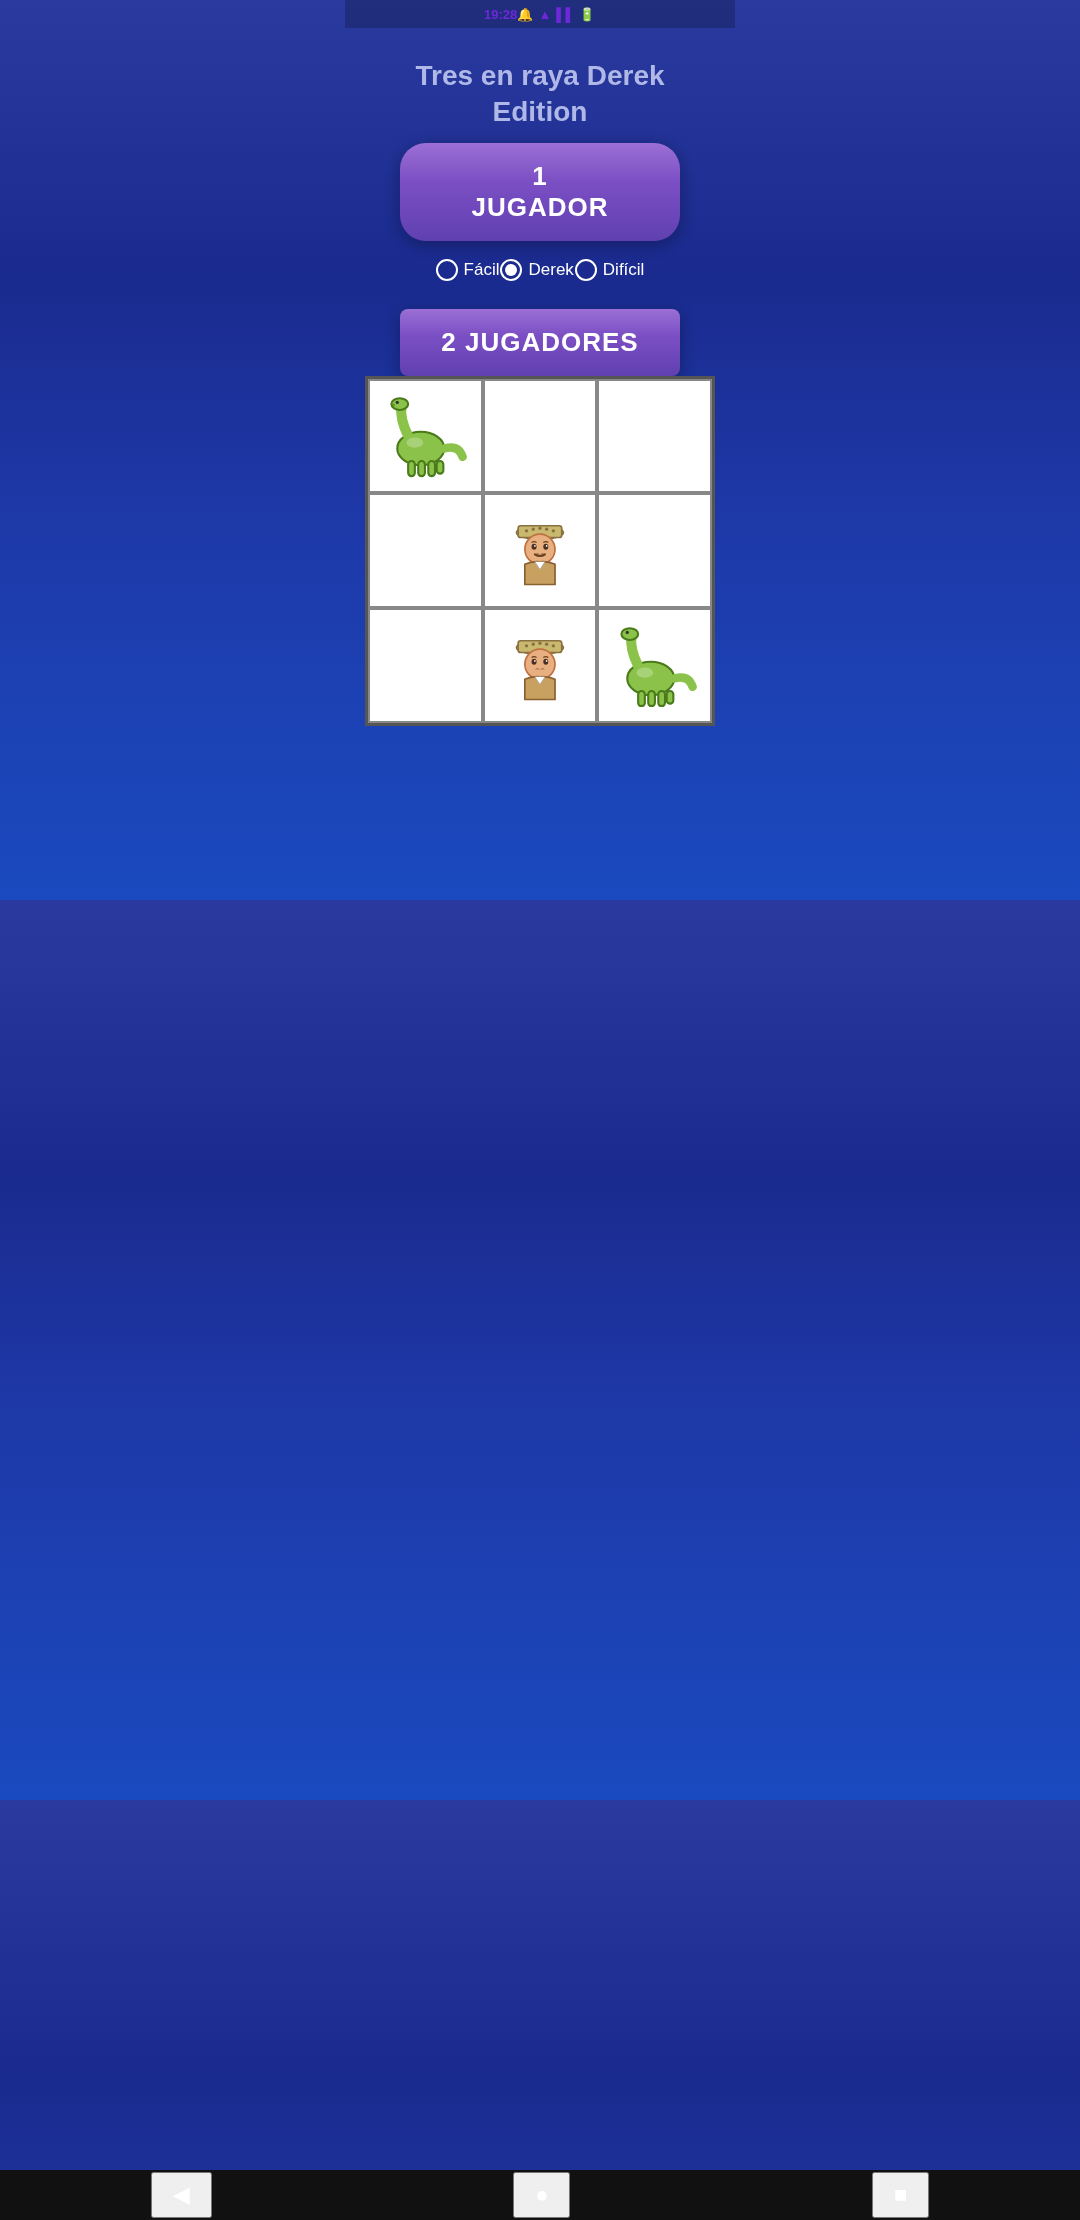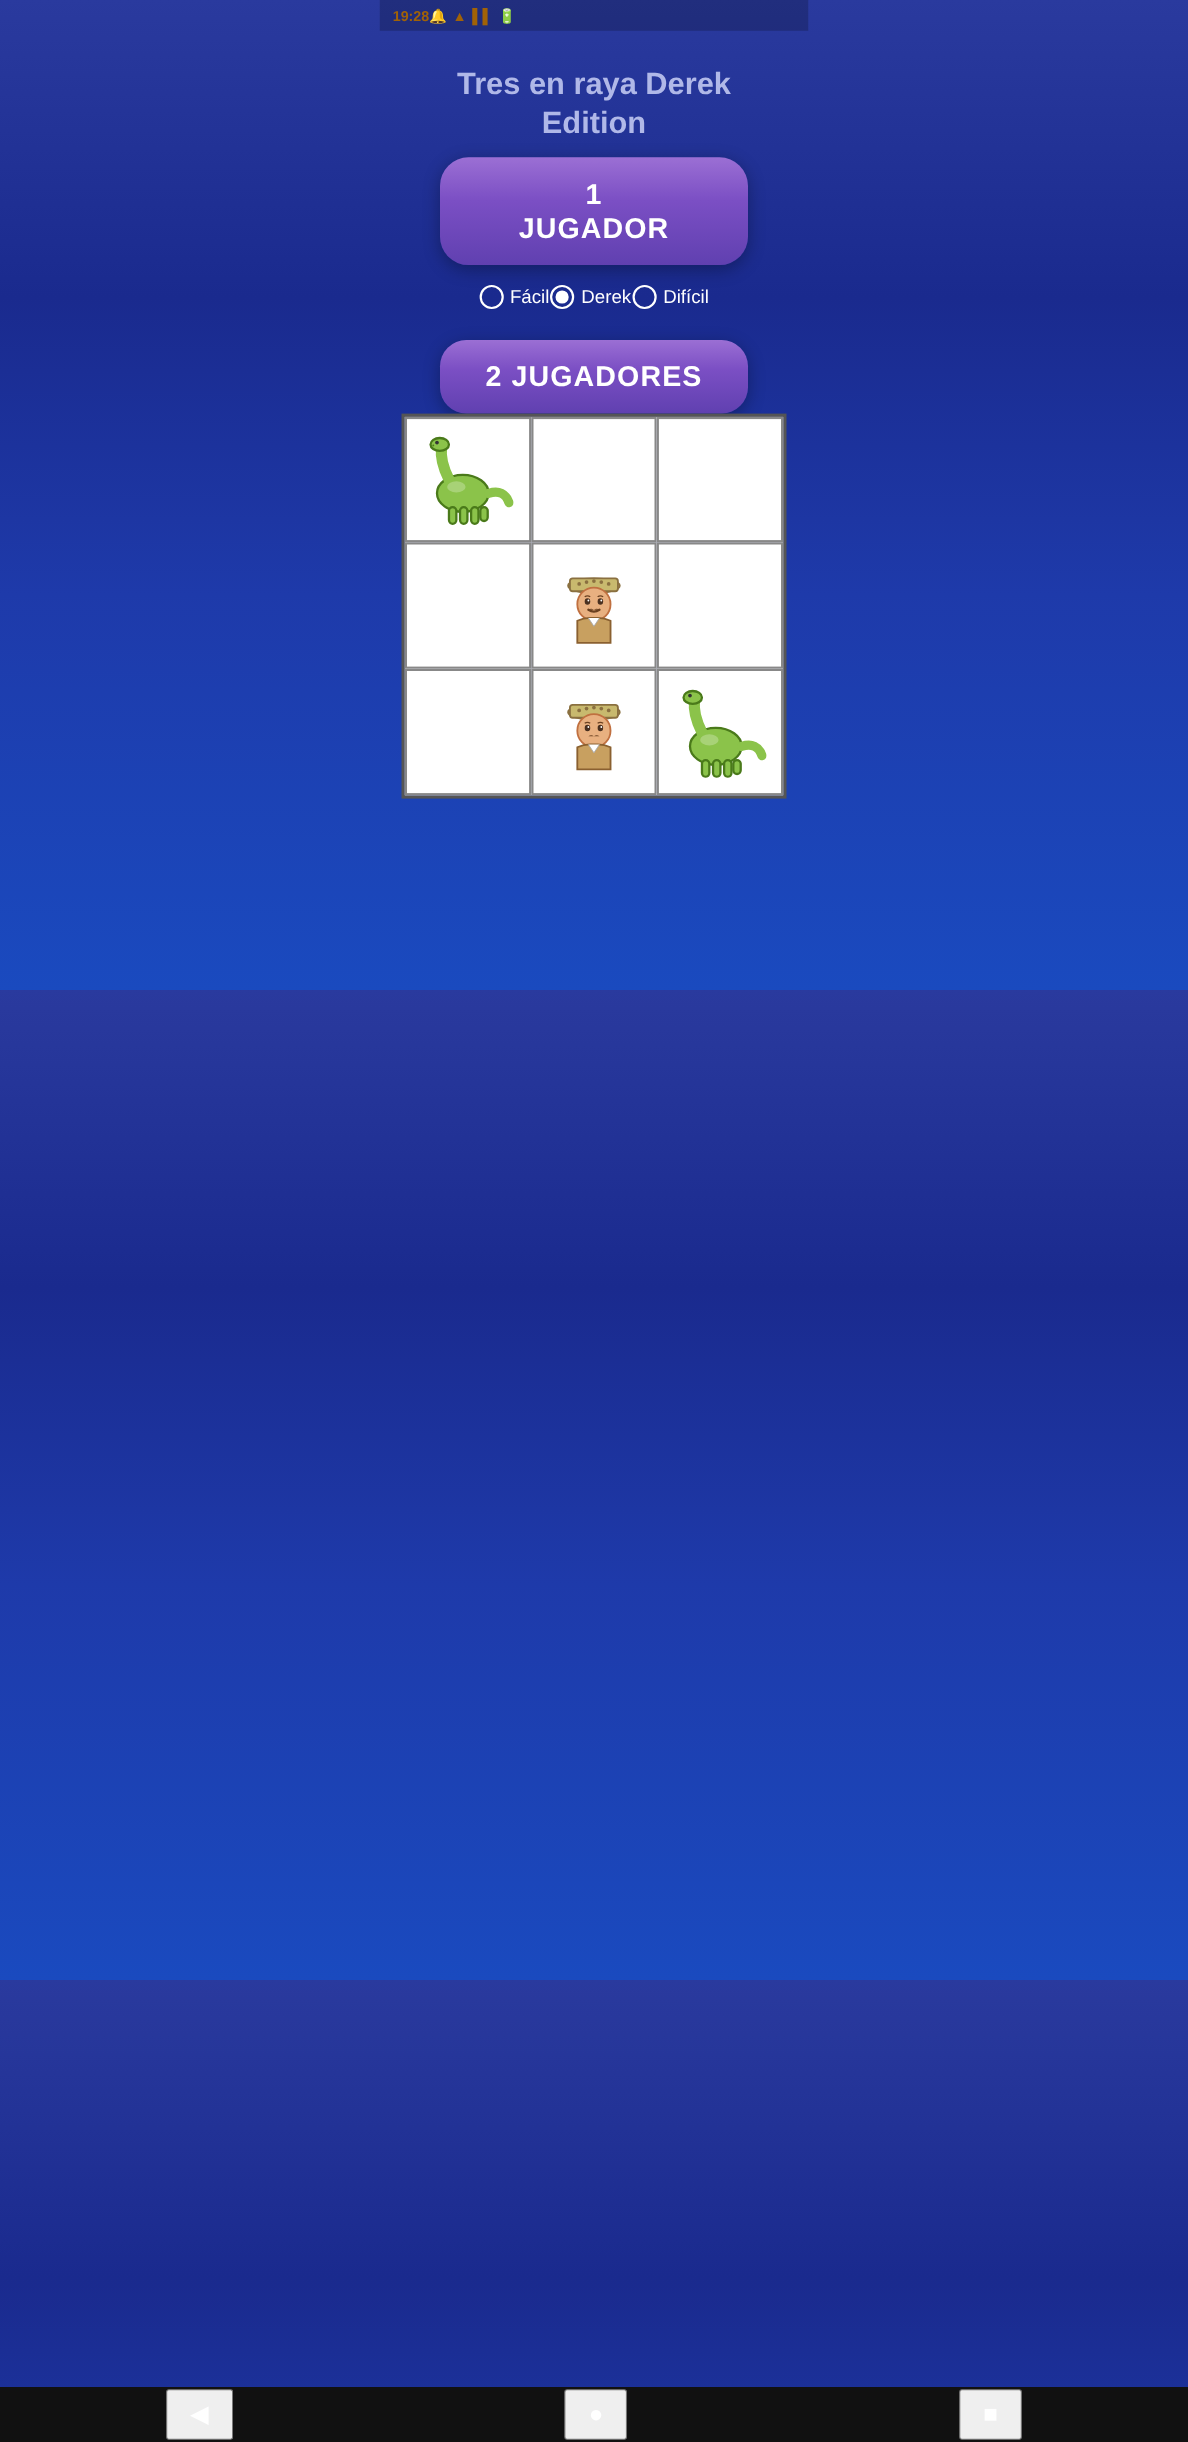--- a/index.html
+++ b/index.html
@@ -18,23 +18,23 @@
       overflow-x: hidden;
     }
 
     
     .status-bar {
       width: 100%;
       height: 28px;
       background: rgba(0,0,0,0.2);
       display: flex;
       align-items: center;
-      justify-content: flex-start;
+      justify-content: center;
       padding: 0 12px;
-      color: #a16207;
+      color: #6d28d9;
       font-size: 13px;
       font-weight: bold;
     }
     .status-icons {
       display: flex;
       align-items: center;
       gap: 5px;
     }
 
     .app-title {
@@ -96,21 +96,21 @@
       content: '';
       width: 12px;
       height: 12px;
       border-radius: 50%;
       background: white;
     }
 
     .btn-2players {
       background: linear-gradient(180deg, #9b6fd4 0%, #7b4fc4 40%, #6040b0 100%);
       border: none;
-      border-radius: 24px;
+      border-radius: 8px;
       color: white;
       font-size: 26px;
       font-weight: bold;
       padding: 18px 40px;
       cursor: pointer;
       width: 280px;
       text-align: center;
       box-shadow: 0 4px 15px rgba(0,0,0,0.3);
       margin-top: 28px;
       letter-spacing: 1px;

